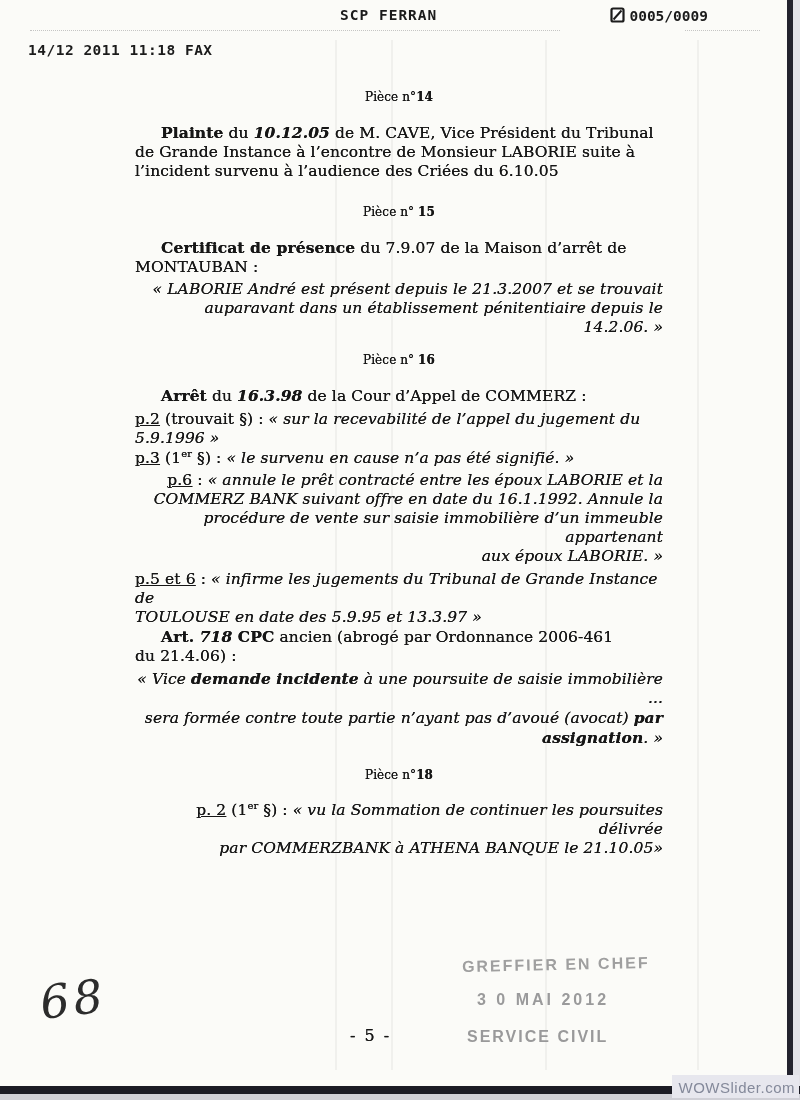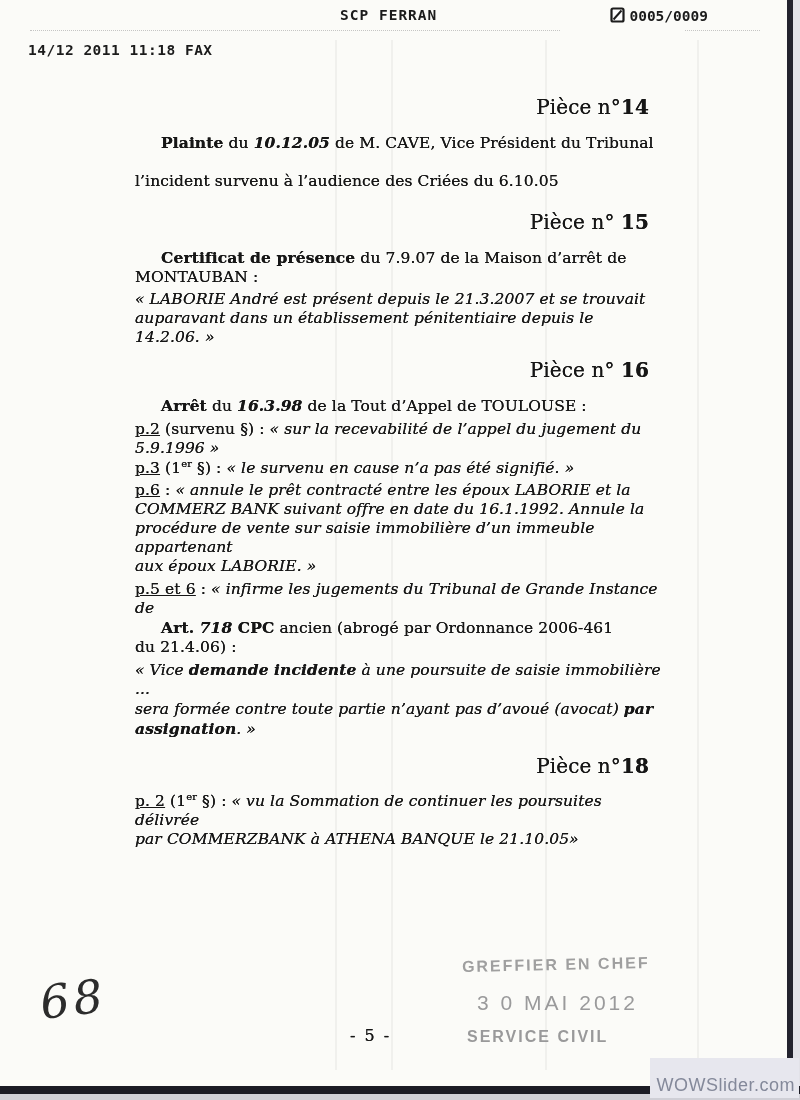--- a/index.html
+++ b/index.html
@@ -8,59 +8,59 @@
     background:#fbfbf8;overflow:hidden;
     font-family:"DejaVu Serif", serif;color:#161616;
   }
   
   .frame-right{position:absolute;top:0;right:7px;width:6px;height:1092px;background:#23232e;z-index:5;}
   .edge-right{position:absolute;top:0;right:0;width:7px;height:100%;background:#e2e2e8;z-index:4;}
   .frame-bottom{position:absolute;left:0;bottom:6px;width:100%;height:8px;background:#1b1b24;z-index:5;}
   .edge-bottom{position:absolute;left:0;bottom:0;width:100%;height:6px;background:#cfcfd6;z-index:4;}
   .watermark{
     position:absolute;right:1px;bottom:2px;z-index:6;
-    font-family:"Liberation Sans", sans-serif;font-size:18px;color:#84899a;
-    background:#e7e7ee;padding:17px 4px 2px 6px;letter-spacing:.5px;
+    font-family:"Liberation Sans", sans-serif;font-size:15px;color:#84899a;
+    background:#e7e7ee;padding:4px 4px 2px 6px;letter-spacing:.5px;
   }
   
   .fax-header{position:absolute;top:7px;left:0;width:786px;height:22px;
     font-family:"DejaVu Sans Mono", monospace;font-weight:bold;font-size:14.5px;color:#1b1b1b;z-index:2;}
   .fax-left{position:absolute;left:28px;top:0;letter-spacing:.5px;margin-top:35px;}
   .fax-center{position:absolute;left:340px;top:0;letter-spacing:1px;}
   .fax-right{position:absolute;right:78px;top:0;display:flex;align-items:center;gap:2px;}
   .page-icon{display:inline-block;line-height:0;margin-right:1px;}
   .scan-dots{position:absolute;top:30px;height:0;border-top:1px dotted #9a9a9a;opacity:.55;z-index:1;}
   .scan-dots.a{left:30px;width:530px;}
   .scan-dots.b{left:685px;width:75px;}
   .streak{position:absolute;top:40px;bottom:30px;width:2px;background:rgba(150,150,150,.10);z-index:1;}
   
   .content{position:absolute;left:135px;top:84px;width:528px;z-index:2;
     font-size:15.5px;line-height:19px;letter-spacing:.1px;
     text-shadow:0 0 .3px currentColor;}
-  .piece-title{margin:14px;text-align:right;font-size:20px;font-weight:normal;line-height:19px;}
+  .piece-title{margin:4px;text-align:center;font-size:12px;font-weight:normal;line-height:19px;}
   p{margin:0;}
   .indent{text-indent:26px;}
   .mb16{margin-bottom:16px;}
   .mt22{margin-top:22px;} .mt16{margin-top:16px;} .mt20{margin-top:20px;} .mt18{margin-top:18px;}
-  .mt14{margin-top:14px;} .mt12{margin-top:12px;} .mt4{margin-top:4px;} .mt3{margin-top:3px;} .mt1{margin-top:1px;}
+  .mt14{margin-top:14px;} .mt12{margin-top:12px;} .mt4{margin-top:4px;} .mt3{margin-top:3px;text-align:right;} .mt1{margin-top:1px;}
   .req-indent{text-indent:60px;}
   .seg-b{font-weight:bold;}
   .seg-i{font-style:italic;}
   .seg-bi{font-weight:bold;font-style:italic;}
   .seg-u{text-decoration:underline;}
   sup{font-size:10px;line-height:0;}
   
   .handwritten{position:absolute;left:40px;top:972px;z-index:2;
     font-family:"DejaVu Serif", serif;font-style:italic;font-weight:400;
     font-size:46px;color:#2c2c2c;transform:rotate(-7deg);letter-spacing:4px;}
   .page-number{position:absolute;left:350px;top:1026px;z-index:2;font-size:16px;letter-spacing:2px;
     text-shadow:0 0 .3px currentColor;}
   .stamp{position:absolute;z-index:2;font-family:"Liberation Sans", sans-serif;color:#8f8f90;}
   .stamp-1{left:462px;top:956px;font-size:16px;font-weight:bold;letter-spacing:2px;transform:rotate(-1.2deg);opacity:.85;}
-  .stamp-2{left:477px;top:991px;font-size:21px;font-weight:400;letter-spacing:3px;color:#9a9a9b;}
+  .stamp-2{left:477px;top:991px;font-size:16px;font-weight:700;letter-spacing:3px;color:#9a9a9b;}
   .stamp-3{left:467px;top:1028px;font-size:16px;font-weight:bold;letter-spacing:2px;opacity:.9;}
 </style>
 </head>
 <body>
 
 <div class="page">
 
   <div class="fax-header">
     <span class="fax-left">14/12 2011 11:18 FAX</span>
     <span class="fax-center">SCP FERRAN</span>
@@ -79,36 +79,36 @@
   <div class="scan-dots b"></div>
   <div class="streak" style="left:335px"></div>
   <div class="streak" style="left:391px"></div>
   <div class="streak" style="left:545px"></div>
   <div class="streak" style="left:697px"></div>
 
   <div class="content">
 
     <section>
       <h2 class="piece-title mb16"><span>Pièce n°</span><span class="seg-b">14</span></h2>
-      <p class="indent"><span class="seg-b">Plainte</span><span> du </span><span class="seg-bi">10.12.05</span><span> de M. CAVE, Vice Président du Tribunal</span><br><br><span>l’incident survenu à l’audience des Criées du 6.10.05</span></p>
+      <p class="indent"><span class="seg-b">Plainte</span><span> du </span><span class="seg-bi">10.12.05</span><span> de M. CAVE, Vice Président du Tribunal</span><br><span>de Grande Instance à l’encontre de Monsieur LABORIE suite à</span><br><span>l’incident survenu à l’audience des Criées du 6.10.05</span></p>
     </section>
 
     <section>
       <h2 class="piece-title mt22 mb16"><span>Pièce n° </span><span class="seg-b">15</span></h2>
       <p class="indent"><span class="seg-b">Certificat de présence</span><span> du 7.9.07 de la Maison d’arrêt de</span><br><span>MONTAUBAN :</span></p>
       <p class="mt3"><span class="seg-i">« LABORIE André est présent depuis le 21.3.2007 et se trouvait</span><br><span class="seg-i">auparavant dans un établissement pénitentiaire depuis le 14.2.06. »</span></p>
     </section>
 
     <section>
       <h2 class="piece-title mt16 mt14 mb16"><span>Pièce n° </span><span class="seg-b">16</span></h2>
-      <p class="indent"><span class="seg-b">Arrêt</span><span> du </span><span class="seg-bi">16.3.98</span><span> de la Tout d’Appel de TOULOUSE :</span></p>
-      <p class="mt4"><span class="seg-u">p.2</span><span> (survenu §) : </span><span class="seg-i">« sur la recevabilité de l’appel du jugement du</span><br><span class="seg-i">5.9.1996 »</span></p>
+      <p class="indent"><span class="seg-b">Arrêt</span><span> du </span><span class="seg-bi">16.3.98</span><span> de la Cour d’Appel de COMMERZ :</span></p>
+      <p class="mt4"><span class="seg-u">p.2</span><span> (trouvait §) : </span><span class="seg-i">« sur la recevabilité de l’appel du jugement du</span><br><span class="seg-i">5.9.1996 »</span></p>
       <p class="mt1"><span class="seg-u">p.3</span><span> (1</span><sup class="seg-sup">er</sup><span> §) : </span><span class="seg-i">« le survenu en cause n’a pas été signifié. »</span></p>
       <p class="mt3"><span class="seg-u">p.6</span><span> : </span><span class="seg-i">« annule le prêt contracté entre les époux LABORIE et la</span><br><span class="seg-i">COMMERZ BANK suivant offre en date du 16.1.1992. Annule la</span><br><span class="seg-i">procédure de vente sur saisie immobilière d’un immeuble appartenant</span><br><span class="seg-i">aux époux LABORIE. »</span></p>
-      <p class="mt4"><span class="seg-u">p.5 et 6</span><span> : </span><span class="seg-i">« infirme les jugements du Tribunal de Grande Instance de</span><br></p>
+      <p class="mt4"><span class="seg-u">p.5 et 6</span><span> : </span><span class="seg-i">« infirme les jugements du Tribunal de Grande Instance de</span><br><span class="seg-i">TOULOUSE en date des 5.9.95 et 13.3.97 »</span></p>
     </section>
 
     <section>
       <p class="indent"><span class="seg-b">Art. </span><span class="seg-bi">718</span><span class="seg-b"> CPC</span><span> ancien (abrogé par Ordonnance 2006-461</span><br><span>du 21.4.06) :</span></p>
       <p class="mt3"><span class="seg-i">« Vice </span><span class="seg-bi">demande incidente</span><span class="seg-i"> à une poursuite de saisie immobilière ...</span><br><span class="seg-i">sera formée  contre toute partie n’ayant pas d’avoué (avocat) </span><span class="seg-bi">par</span><br><span class="seg-bi">assignation</span><span class="seg-i">. »</span></p>
     </section>
 
     <section>
       <h2 class="piece-title mt18 mb16"><span>Pièce n°</span><span class="seg-b">18</span></h2>
       <p class="mt3"><span class="seg-u">p. 2</span><span> (1</span><sup class="seg-sup">er</sup><span> §) : </span><span class="seg-i">« vu la Sommation de continuer les poursuites délivrée</span><br><span class="seg-i">par COMMERZBANK à ATHENA BANQUE le 21.10.05»</span></p>

